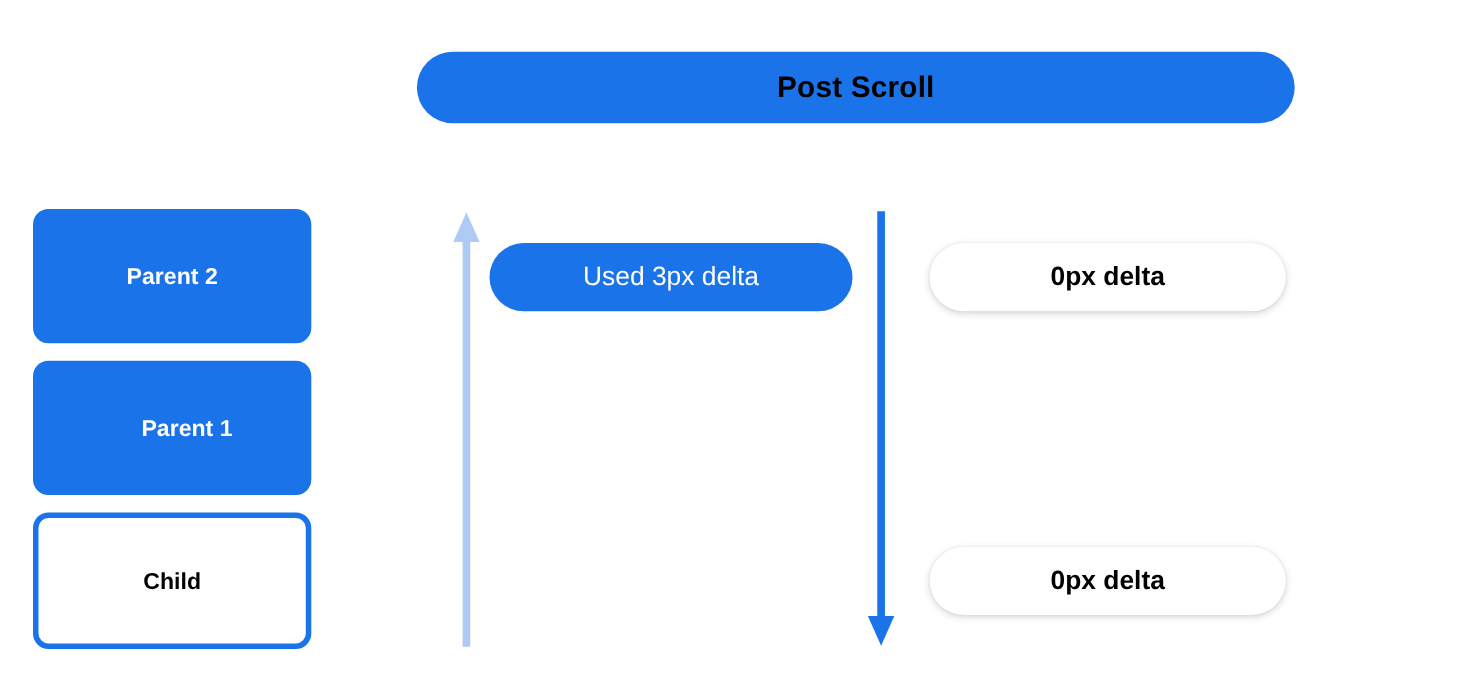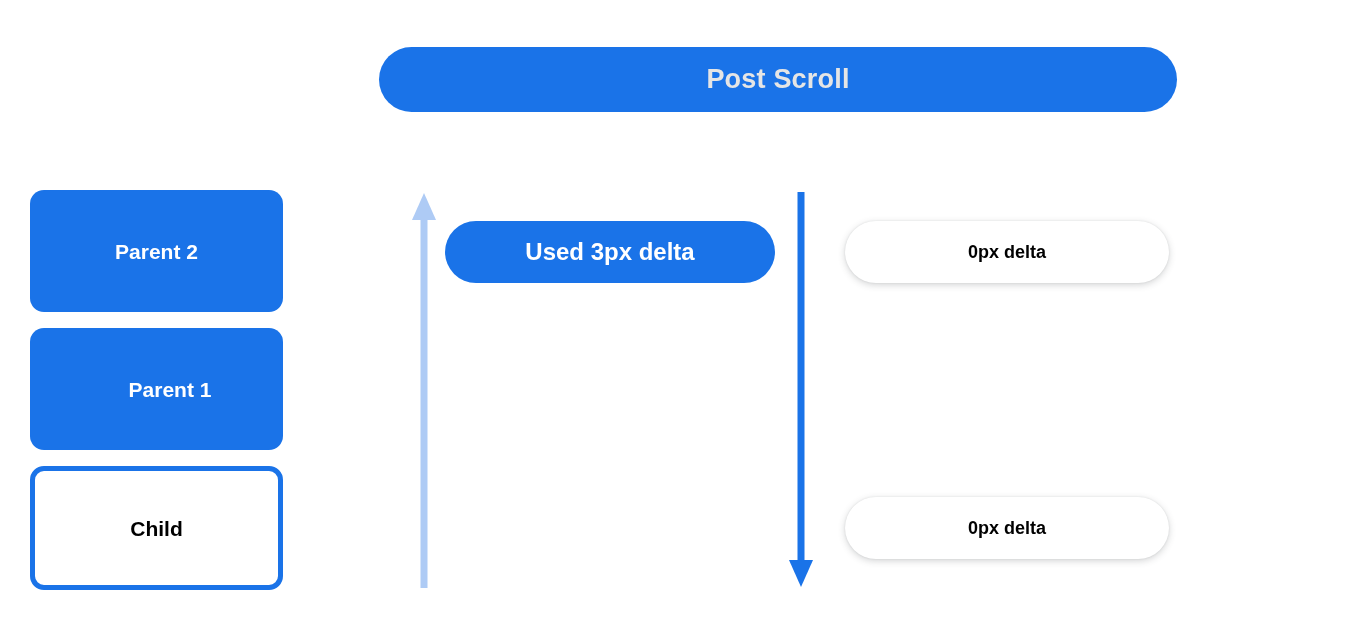--- a/index.html
+++ b/index.html
@@ -27,21 +27,21 @@
     top: 47px;
     width: 798px;
     height: 65px;
     background: #1a73e8;
     border-radius: 33px;
     display: flex;
     align-items: center;
     justify-content: center;
   }
   .banner-label {
-    color: #e5e5e5;
+    color: #000000;
     font-size: 27px;
     font-weight: bold;
     letter-spacing: 0.2px;
     line-height: 1;
   }
 
   
   .stack-box {
     position: absolute;
     left: 30px;
@@ -95,38 +95,38 @@
   .pill-blue {
     left: 445px;
     width: 330px;
     height: 62px;
     background: #1a73e8;
     border-radius: 31px;
   }
   .pill-blue .pill-label {
     color: #ffffff;
     font-size: 24px;
-    font-weight: bold;
+    font-weight: normal;
     line-height: 1;
   }
   #pill-used-delta   { top: 221px; }
   #pill-no-delta     { top: 359px; }
 
   
   .pill-white {
     left: 845px;
     width: 324px;
     height: 62px;
     background: #ffffff;
     border-radius: 31px;
     box-shadow: 0 2px 7px rgba(60,64,67,0.22), 0 0 2px rgba(60,64,67,0.12);
   }
   .pill-white .pill-label {
     color: #000000;
-    font-size: 18px;
+    font-size: 24px;
     font-weight: bold;
     line-height: 1;
   }
   #pill-delta-top    { top: 221px; }
   #pill-delta-bottom { top: 497px; }
 </style>
 </head>
 <body>
 
 <div id="canvas">

